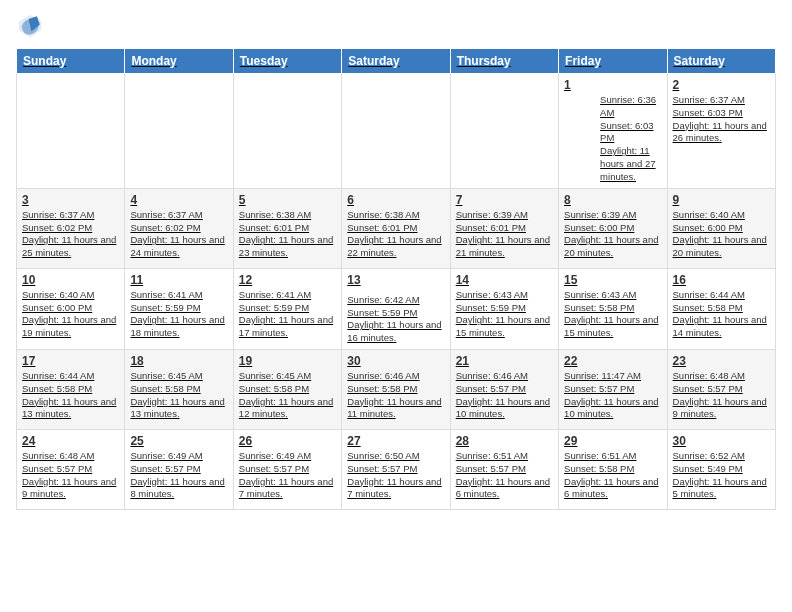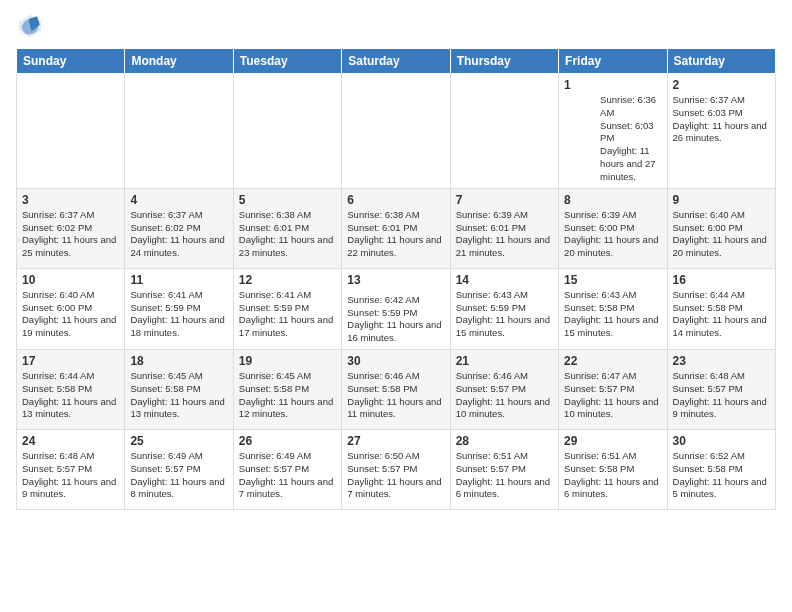--- a/index.html
+++ b/index.html
@@ -9,20 +9,21 @@
       width: 792px;
       height: 612px;
       overflow: hidden;
     }
     .page {
       width: 792px;
       height: 432px;
       padding: 12px 16px 12px 16px;
       display: flex;
       flex-direction: column;
+      text-decoration: underline;
     }
     .header {
       display: flex;
       justify-content: space-between;
       align-items: flex-start;
       margin-bottom: 8px;
     }
     .logo {
       display: flex;
       align-items: center;
@@ -270,21 +271,21 @@
 Daylight: 11 hours and 11 minutes.</div>
           </td>
           <td>
             <span class="day-num">21</span>
             <div class="day-info" style="white-space: pre-line;">Sunrise: 6:46 AM
 Sunset: 5:57 PM
 Daylight: 11 hours and 10 minutes.</div>
           </td>
           <td>
             <span class="day-num">22</span>
-            <div class="day-info" style="white-space: pre-line;">Sunrise: 6:47 AM
+            <div class="day-info" style="white-space: pre-line;">Sunrise: 11:47 AM
 Sunset: 5:57 PM
 Daylight: 11 hours and 10 minutes.</div>
           </td>
           <td>
             <span class="day-num">23</span>
             <div class="day-info" style="white-space: pre-line;">Sunrise: 6:48 AM
 Sunset: 5:57 PM
 Daylight: 11 hours and 9 minutes.</div>
           </td>
         </tr>
@@ -321,19 +322,19 @@
           </td>
           <td>
             <span class="day-num">29</span>
             <div class="day-info" style="white-space: pre-line;">Sunrise: 6:51 AM
 Sunset: 5:58 PM
 Daylight: 11 hours and 6 minutes.</div>
           </td>
           <td>
             <span class="day-num">30</span>
             <div class="day-info" style="white-space: pre-line;">Sunrise: 6:52 AM
-Sunset: 5:58 PM
+Sunset: 5:49 PM
 Daylight: 11 hours and 5 minutes.</div>
           </td>
         </tr>
       </tbody>
   </table>
 </div>
 
 </body></html>

